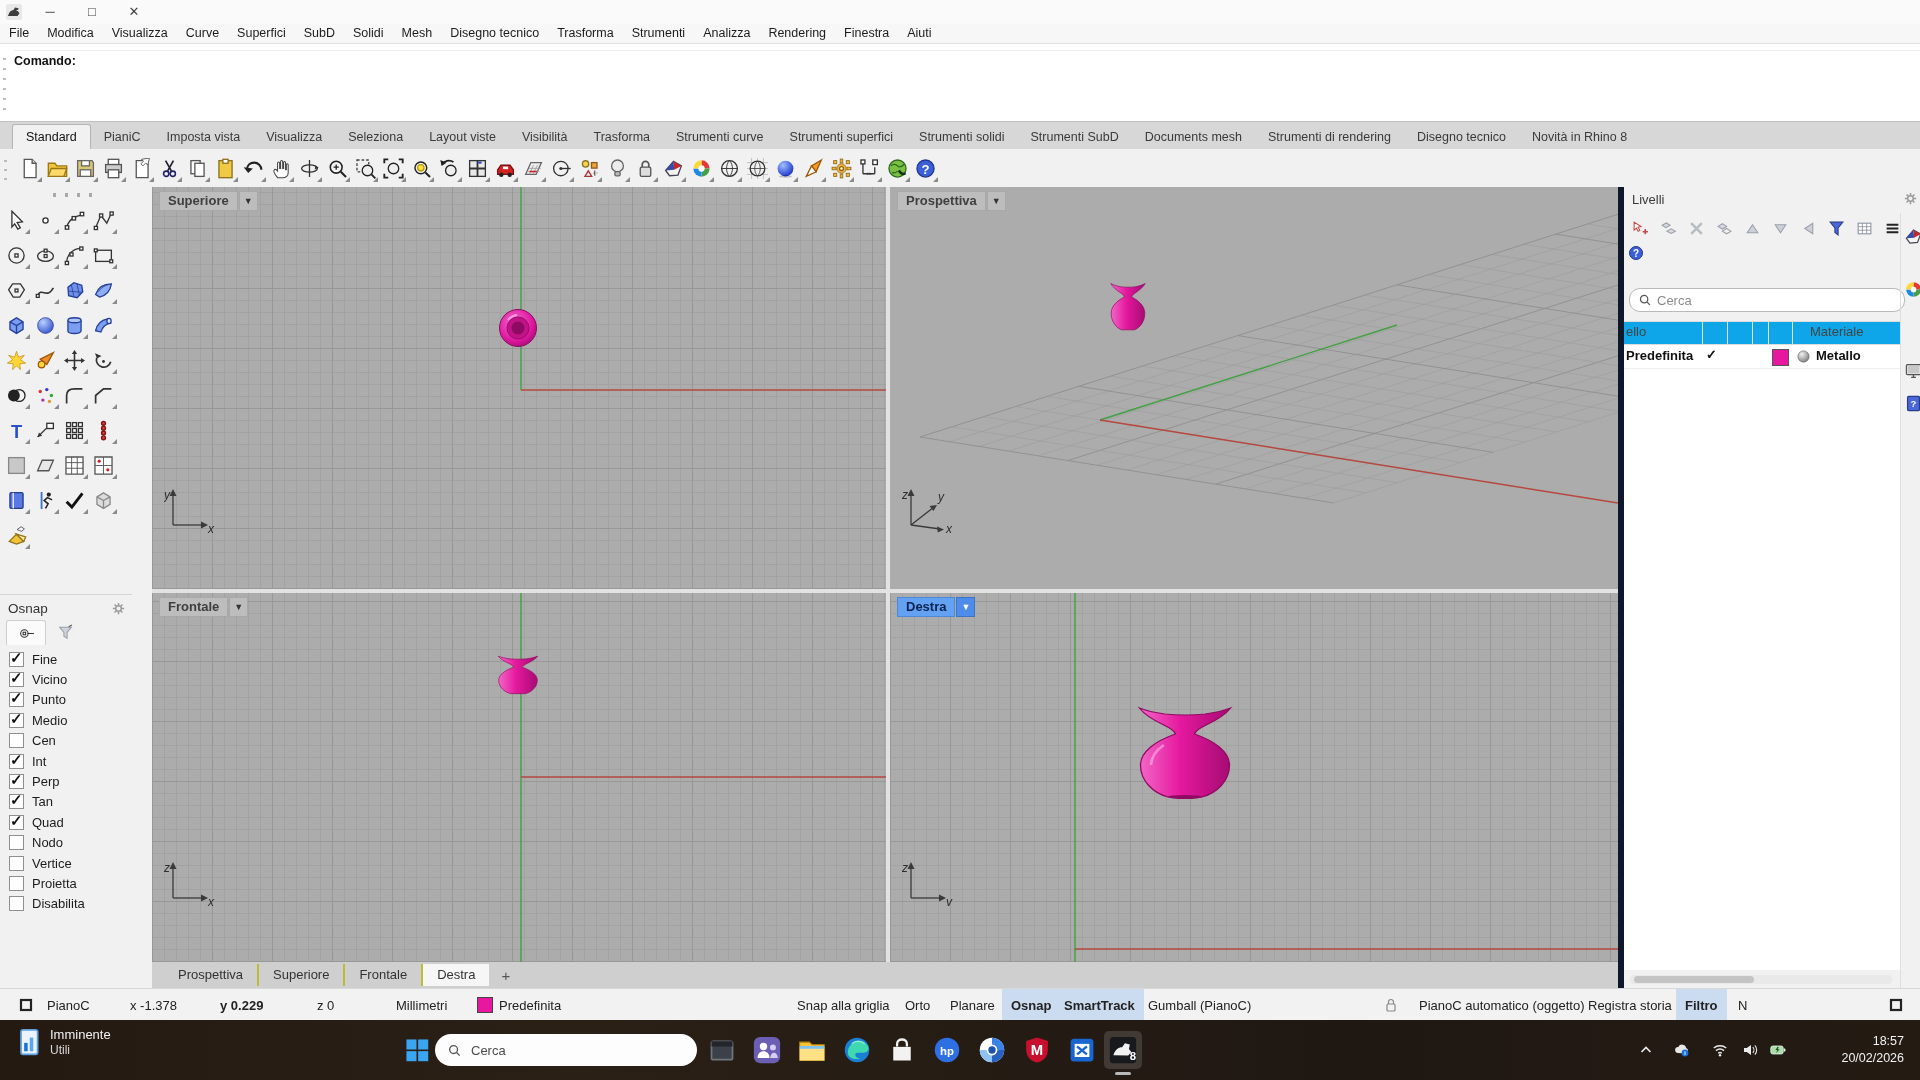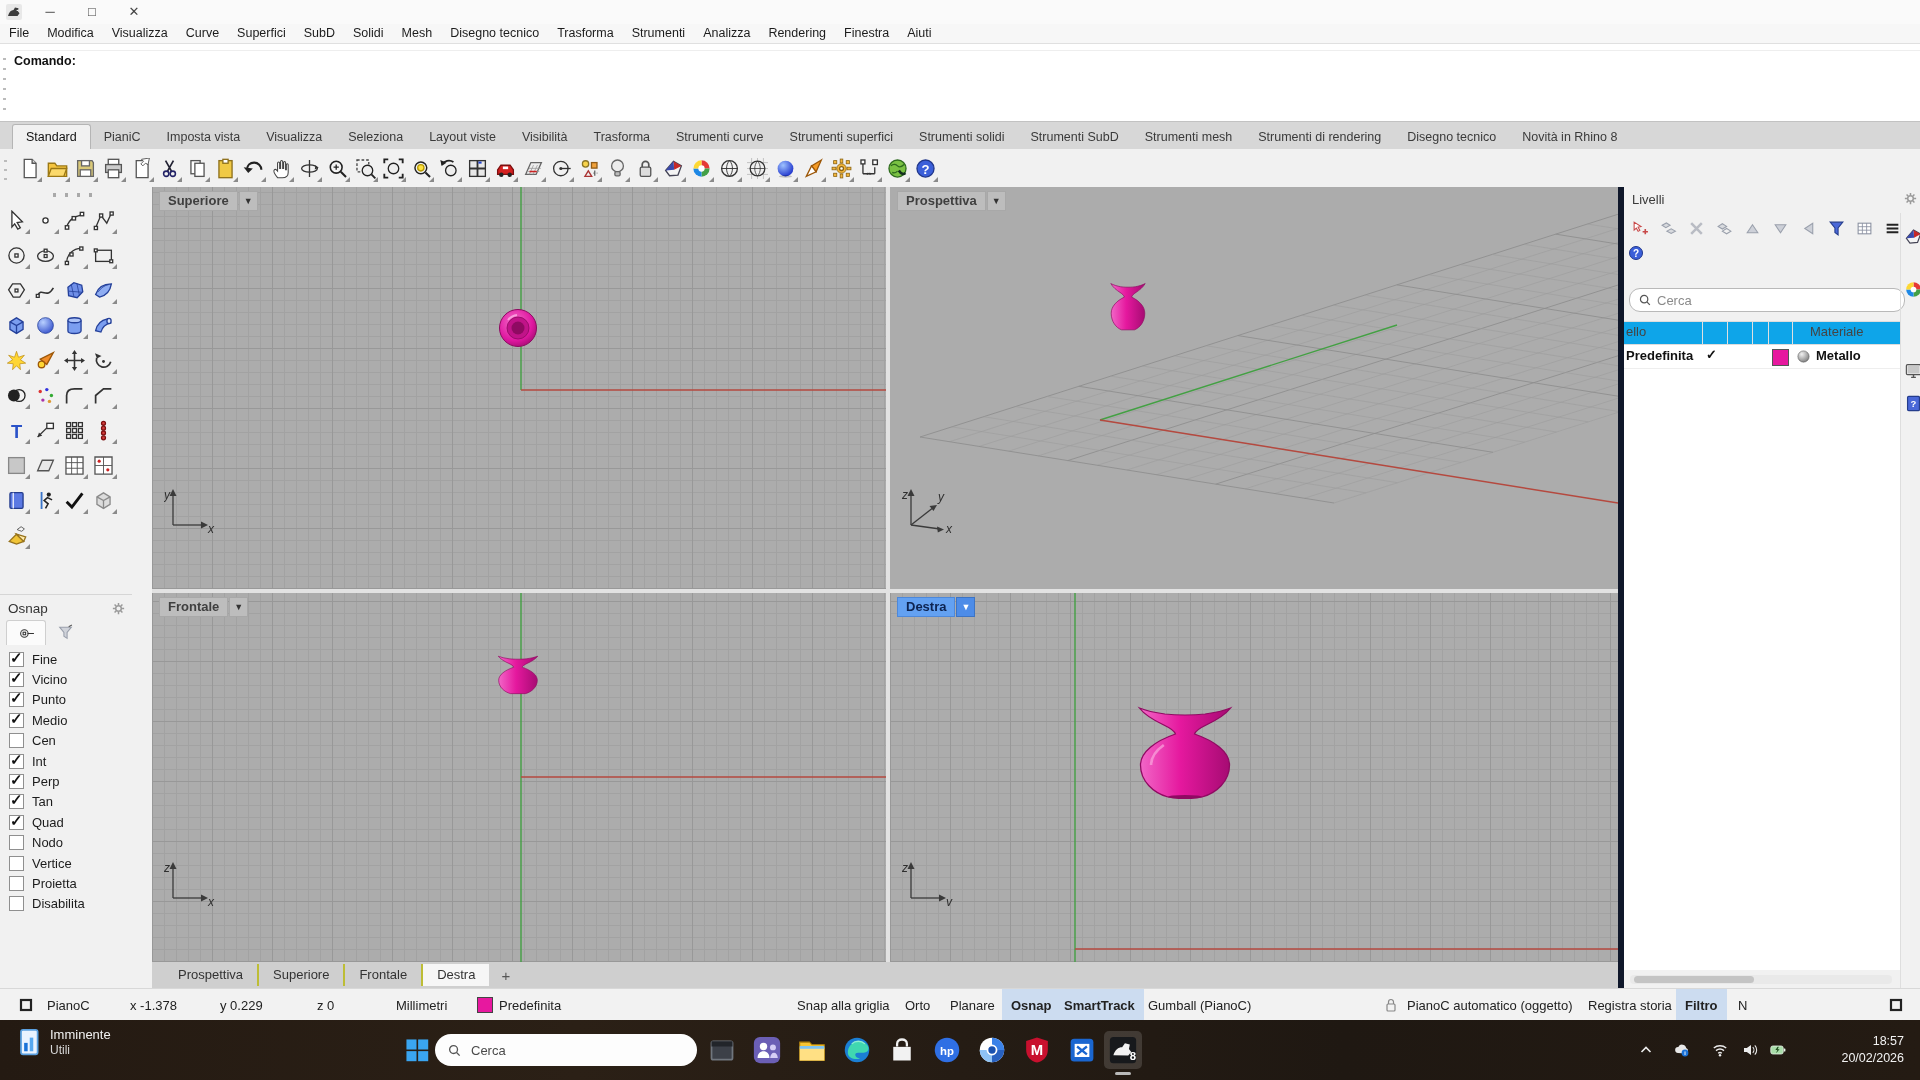--- a/index.html
+++ b/index.html
@@ -173,21 +173,21 @@
       <span class="tab">Imposta vista</span>
       <span class="tab">Visualizza</span>
       <span class="tab">Seleziona</span>
       <span class="tab">Layout viste</span>
       <span class="tab">Visibilità</span>
       <span class="tab">Trasforma</span>
       <span class="tab">Strumenti curve</span>
       <span class="tab">Strumenti superfici</span>
       <span class="tab">Strumenti solidi</span>
       <span class="tab">Strumenti SubD</span>
-      <span class="tab">Strumenti mesh</span>
+      <span class="tab">Documents mesh</span>
       <span class="tab">Strumenti di rendering</span>
       <span class="tab">Disegno tecnico</span>
       <span class="tab">Novità in Rhino 8</span>
     </div>
 <div class="toolbar" id="toolbar">
       <div class="tbgrip"></div>
       <div class="tool">
         <span>
           <svg width="21" height="21" viewBox="0 0 16 16">
             <path d="M4 1h6l3 3v11H4z" fill="#fff" stroke="#555"></path>
@@ -1295,21 +1295,21 @@
             <rect x="3" y="3" width="10" height="10" fill="none" stroke="#222" stroke-width="2.2"></rect>
           </svg>
         </span>
       </div>
       <div class="sbitem" style="left: 47px;">
         <span>PianoC</span>
       </div>
       <div class="sbitem" style="left: 130px;">
         <span>x -1.378</span>
       </div>
-      <div class="sbitem" style="left: 220px;">
+      <div class="sbitem" style="left: 220px; font-weight: bold;">
         <span>y 0.229</span>
       </div>
       <div class="sbitem" style="left: 317px;">
         <span>z 0</span>
       </div>
       <div class="sbitem" style="left: 396px;">
         <span>Millimetri</span>
       </div>
       <div class="sbitem" style="left: 477px;">
         <span class="sbswatch" style="background: rgb(231, 24, 159);"></span>
@@ -1333,21 +1333,21 @@
       <div class="sbitem" style="left: 1148px;">
         <span>Gumball (PianoC)</span>
       </div>
       <div class="sbitem" style="left: 1383px;">
         <span>
           <svg width="16" height="16" viewBox="0 0 16 16">
             <rect x="4" y="7" width="8" height="7" rx="1" fill="none" stroke="#888" stroke-width="1.2"></rect>
             <path d="M5.5 7V5a2.5 2.5 0 015 0v2" fill="none" stroke="#888" stroke-width="1.2"></path>
           </svg>
         </span>
-        <span style="margin-left: 8px;">PianoC automatico (oggetto)</span>
+        <span style="margin-left: 20px;">PianoC automatico (oggetto)</span>
       </div>
       <div class="sbitem" style="left: 1588px;">
         <span>Registra storia</span>
       </div>
       <div class="sbitem hl" style="left: 1676px;">
         <span>Filtro</span>
       </div>
       <div class="sbitem" style="left: 1738px;">
         <span>N</span>
       </div>

